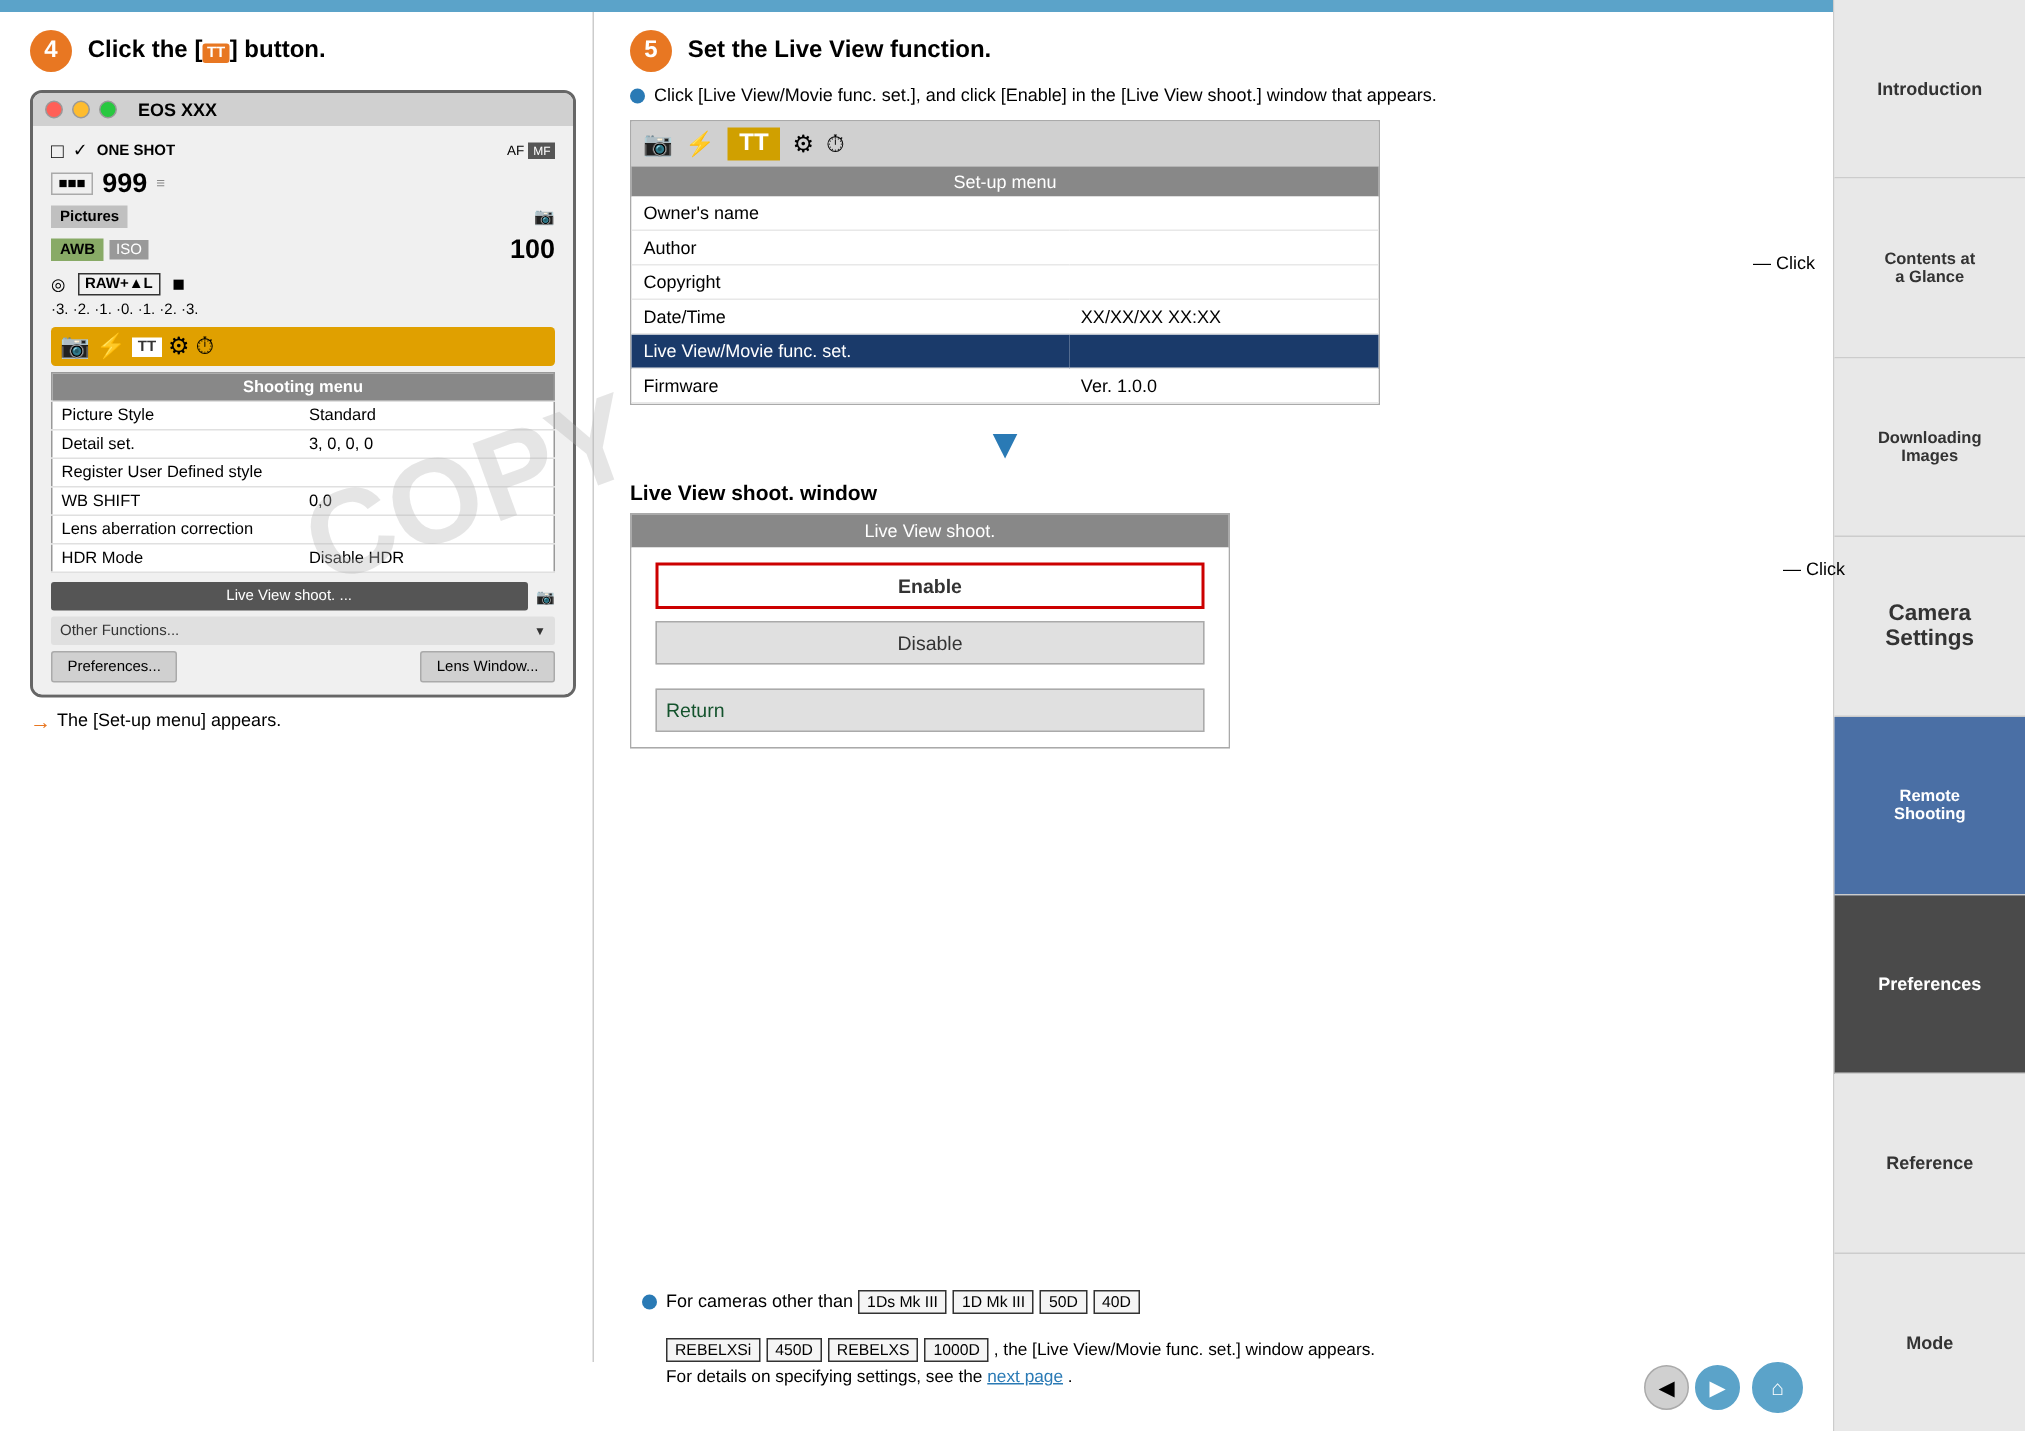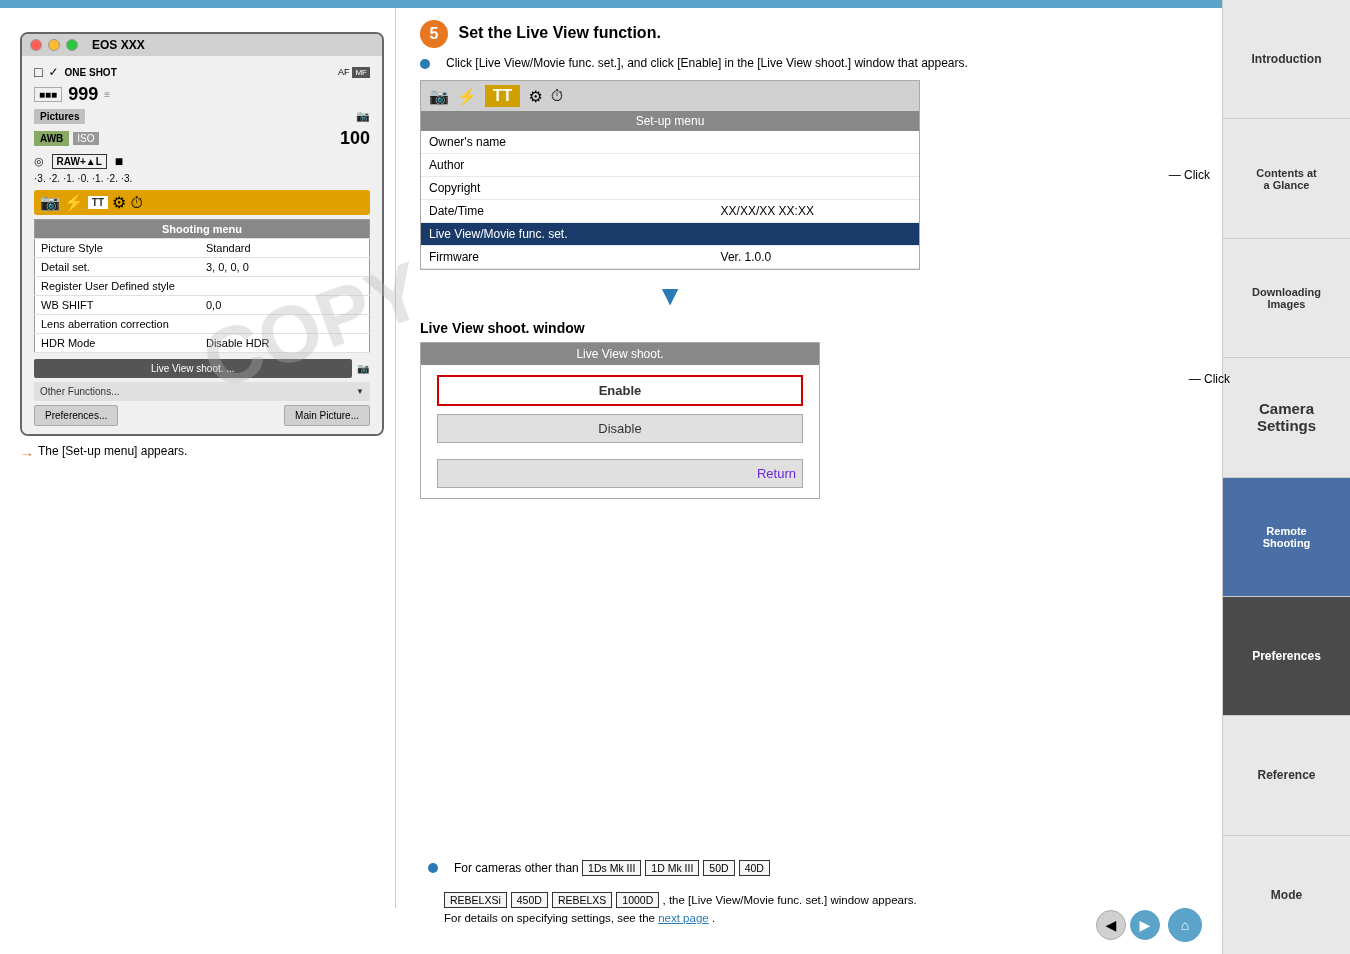--- a/index.html
+++ b/index.html
@@ -271,21 +271,21 @@
 
     .step5-title {
       font-size: 16px;
       font-weight: bold;
       margin-bottom: 8px;
     }
 
     .bullet-item {
       display: flex;
       align-items: flex-start;
-      gap: 16px;
+      gap: 6px;
       font-size: 12px;
       margin-bottom: 6px;
     }
 
     .bullet-dot {
       width: 10px;
       height: 10px;
       border-radius: 50%;
       background: #2a7ab5;
       flex-shrink: 0;
@@ -397,24 +397,24 @@
       border: 1px solid #aaa;
       color: #333;
       font-size: 13px;
       padding: 6px;
       text-align: center;
     }
 
     .lv-btn-return {
       background: #e0e0e0;
       border: 1px solid #aaa;
-      color: #6d28d9;
+      color: #14532d;
       font-size: 13px;
       padding: 6px;
-      text-align: right;
+      text-align: left;
       margin-top: 8px;
     }
 
     
     .copy-watermark {
       position: absolute;
       font-size: 80px;
       color: rgba(180,180,180,0.35);
       font-weight: bold;
       transform: rotate(-20deg);
@@ -531,20 +531,24 @@
   </div>
   <div class="sidebar-item">
     <span>Reference</span>
   </div>
   <div class="sidebar-item" style="border-bottom:none;">
     <span>Mode</span>
   </div>
 </div>
 
 <div class="step4-section">
+  <div style="margin-bottom:10px;">
+    <span class="step-number">4</span>
+    <span class="step-title">Click the [<span class="tt-icon">TT</span>] button.</span>
+  </div>
 
   <div class="camera-ui">
     <div class="camera-ui-title-bar">
       <div class="camera-dot" style="background:#ff5f57;"></div>
       <div class="camera-dot" style="background:#febc2e;"></div>
       <div class="camera-dot" style="background:#28c840;"></div>
       <span style="margin-left:8px; font-weight:bold; font-size:12px;">EOS XXX</span>
     </div>
     <div class="camera-ui-body">
 
@@ -630,21 +634,21 @@
         <span style="font-size:10px; align-self:center;">📷</span>
       </div>
       <div style="margin-bottom:4px;">
         <div class="btn-light" style="display:flex; justify-content:space-between; align-items:center;">
           <span>Other Functions...</span>
           <span style="font-size:8px;">▼</span>
         </div>
       </div>
       <div class="bottom-row">
         <button class="pref-btn">Preferences...</button>
-        <button class="main-window-btn">Main Picture...</button>
+        <button class="main-window-btn">Lens Window...</button>
       </div>
     </div>
   </div>
 
   <div class="step4-note">
     <span class="arrow-right">→</span>
     <span>The [Set-up menu] appears.</span>
   </div>
 </div>
 

